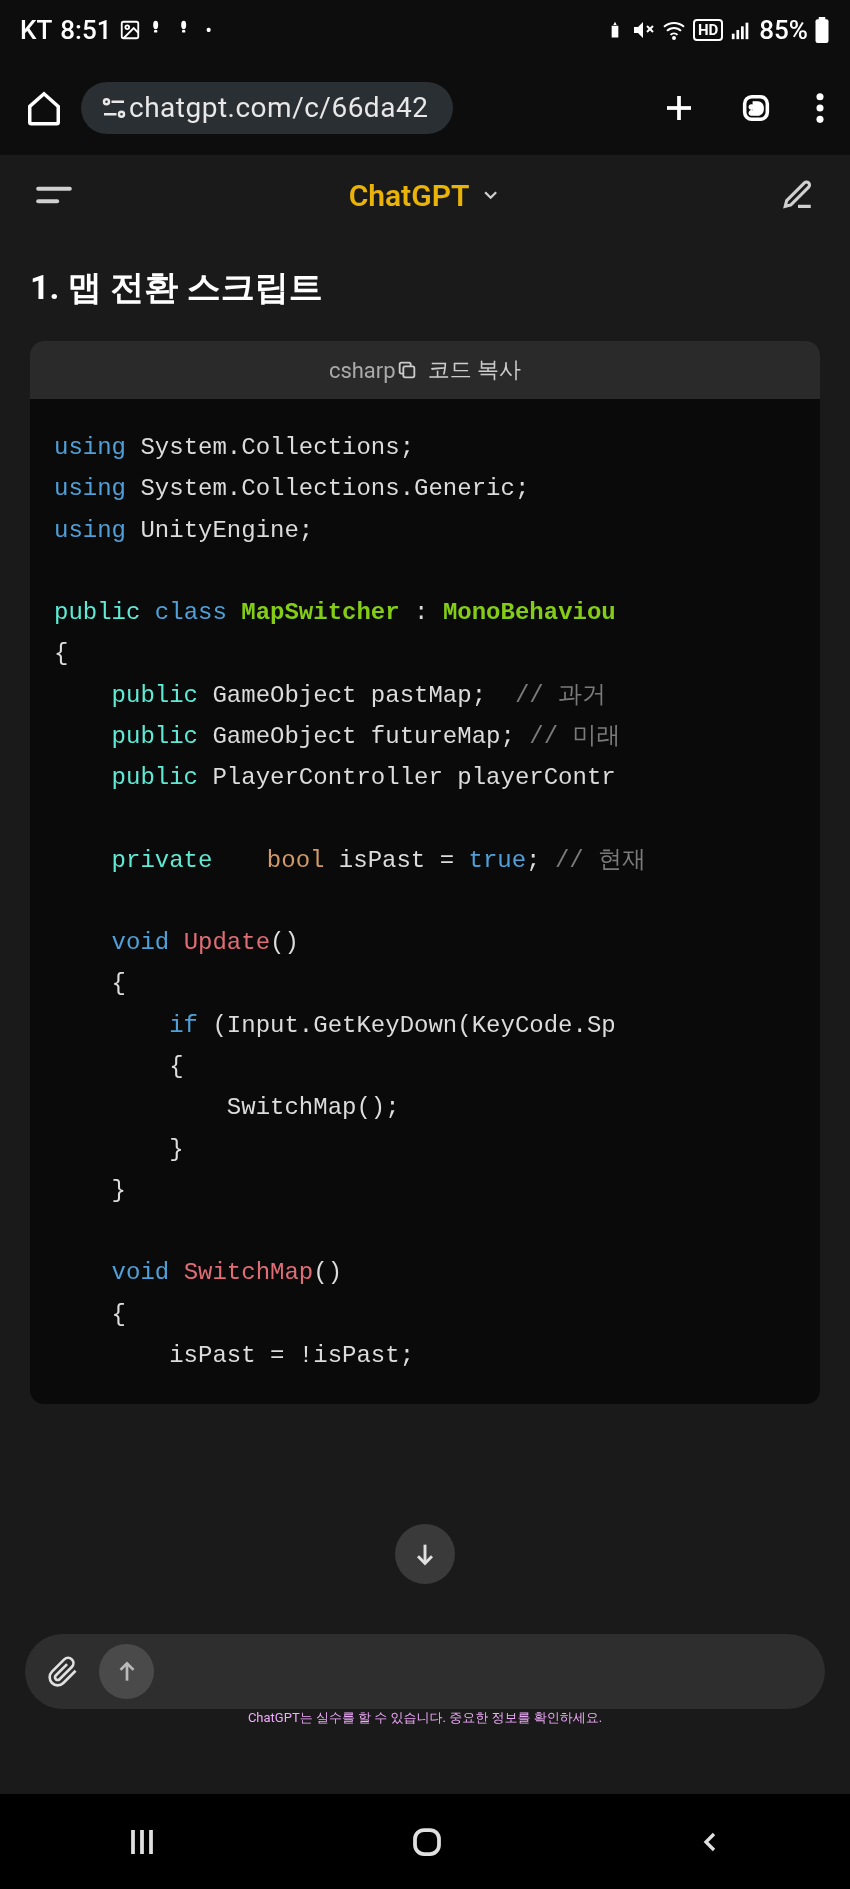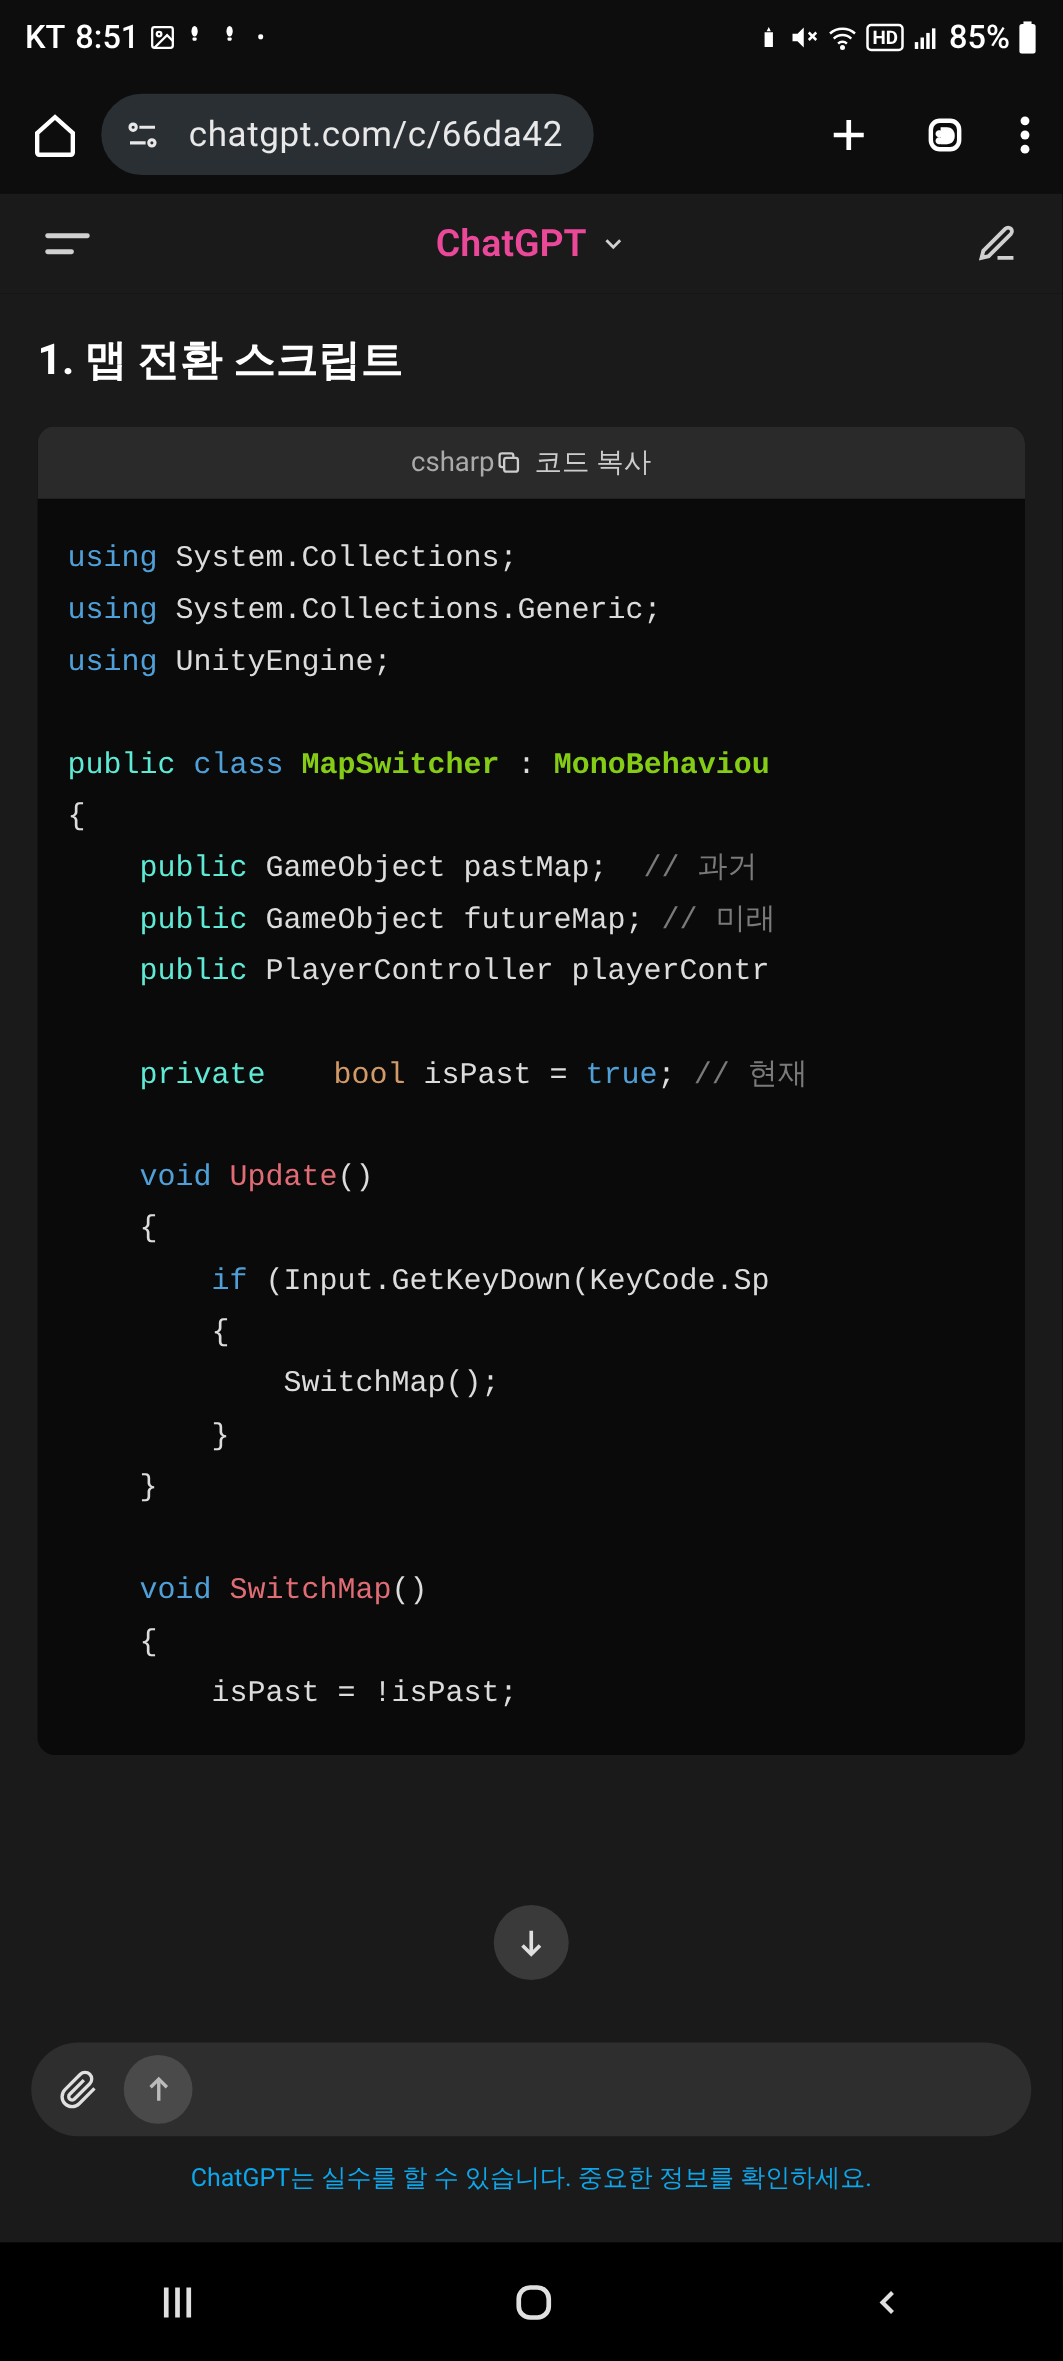--- a/index.html
+++ b/index.html
@@ -6,28 +6,28 @@
   html, body { width: 850px; height: 1889px; background: #0d0d0d; color: #eee; font-family: -apple-system, BlinkMacSystemFont, "Segoe UI", Roboto, sans-serif; overflow: hidden; }
   
   
   .status-bar { height: 60px; display: flex; align-items: center; justify-content: space-between; padding: 0 20px; font-size: 26px; color: #fff; font-weight: 500; }
   .status-left { display: flex; align-items: center; gap: 8px; }
   .status-right { display: flex; align-items: center; gap: 6px; }
   .status-icon { display: inline-flex; align-items: center; }
   
   
   .browser-bar { height: 95px; display: flex; align-items: center; padding: 0 25px; gap: 18px; }
-  .url-pill { flex: 0 0 auto; background: #2a2f33; border-radius: 40px; height: 65px; display: flex; align-items: center; padding: 0 25px 0 18px; gap: 22px; }
+  .url-pill { flex: 0 0 auto; background: #2a2f33; border-radius: 40px; height: 52px; display: flex; align-items: center; padding: 0 25px 0 18px; gap: 0; }
   .url-text { color: #e8e8e8; font-size: 28px; letter-spacing: 0.5px; white-space: nowrap; overflow: hidden; }
   .browser-actions { display: flex; align-items: center; gap: 42px; margin-left: auto; }
   
   
   .app-header { height: 80px; display: flex; align-items: center; justify-content: space-between; padding: 0 35px; background: #1a1a1a; }
   .header-title-wrap { position: absolute; left: 50%; transform: translateX(-50%); display: flex; align-items: center; gap: 10px; }
-  .header-title { font-size: 30px; font-weight: 600; color: #ec4899; }
+  .header-title { font-size: 30px; font-weight: 600; color: #eab308; }
   
   
   .content { background: #1a1a1a; padding: 20px 30px 0 30px; height: calc(100% - 60px - 95px - 80px - 170px - 95px); overflow: hidden; position: relative; }
   .section-heading { font-size: 34px; font-weight: 700; color: #fff; margin: 10px 0 30px 0; }
   
   
   .code-block { background: #0a0a0a; border-radius: 14px; overflow: hidden; margin-left: 0; }
   .code-header { background: #2a2a2a; display: flex; align-items: center; justify-content: center; padding: 14px 24px; }
   .code-lang { color: #aaa; font-size: 22px; }
   .copy-wrap { display: flex; align-items: center; gap: 10px; color: #ccc; font-size: 22px; cursor: pointer; }
@@ -45,21 +45,21 @@
   .plain      { color: #dcdcdc; }
   
   
   .scroll-down { position: absolute; left: 50%; bottom: 40px; transform: translateX(-50%); width: 60px; height: 60px; border-radius: 50%; background: #3a3a3a; display: flex; align-items: center; justify-content: center; }
   
   
   .input-area { background: #1a1a1a; padding: 10px 25px 0 25px; height: 170px; }
   .input-pill { background: #2e2e2e; border-radius: 40px; height: 75px; display: flex; align-items: center; padding: 0 12px 0 22px; gap: 20px; }
   .input-placeholder { color: #bdbdbd; font-size: 28px; flex: 1; }
   .send-btn { width: 55px; height: 55px; border-radius: 50%; background: #4a4a4a; display: flex; align-items: center; justify-content: center; }
-  .disclaimer { text-align: center; color: #0ea5e9; font-size: 20px; margin-top: 20px; }
+  .disclaimer { text-align: center; color: #f0abfc; font-size: 13px; }
   
   
   .nav-bar { height: 95px; display: flex; align-items: center; justify-content: space-around; background: #000; }
   
   svg { display: block; }
 </style>
 </head>
 <body>
 
 <div class="status-bar">

